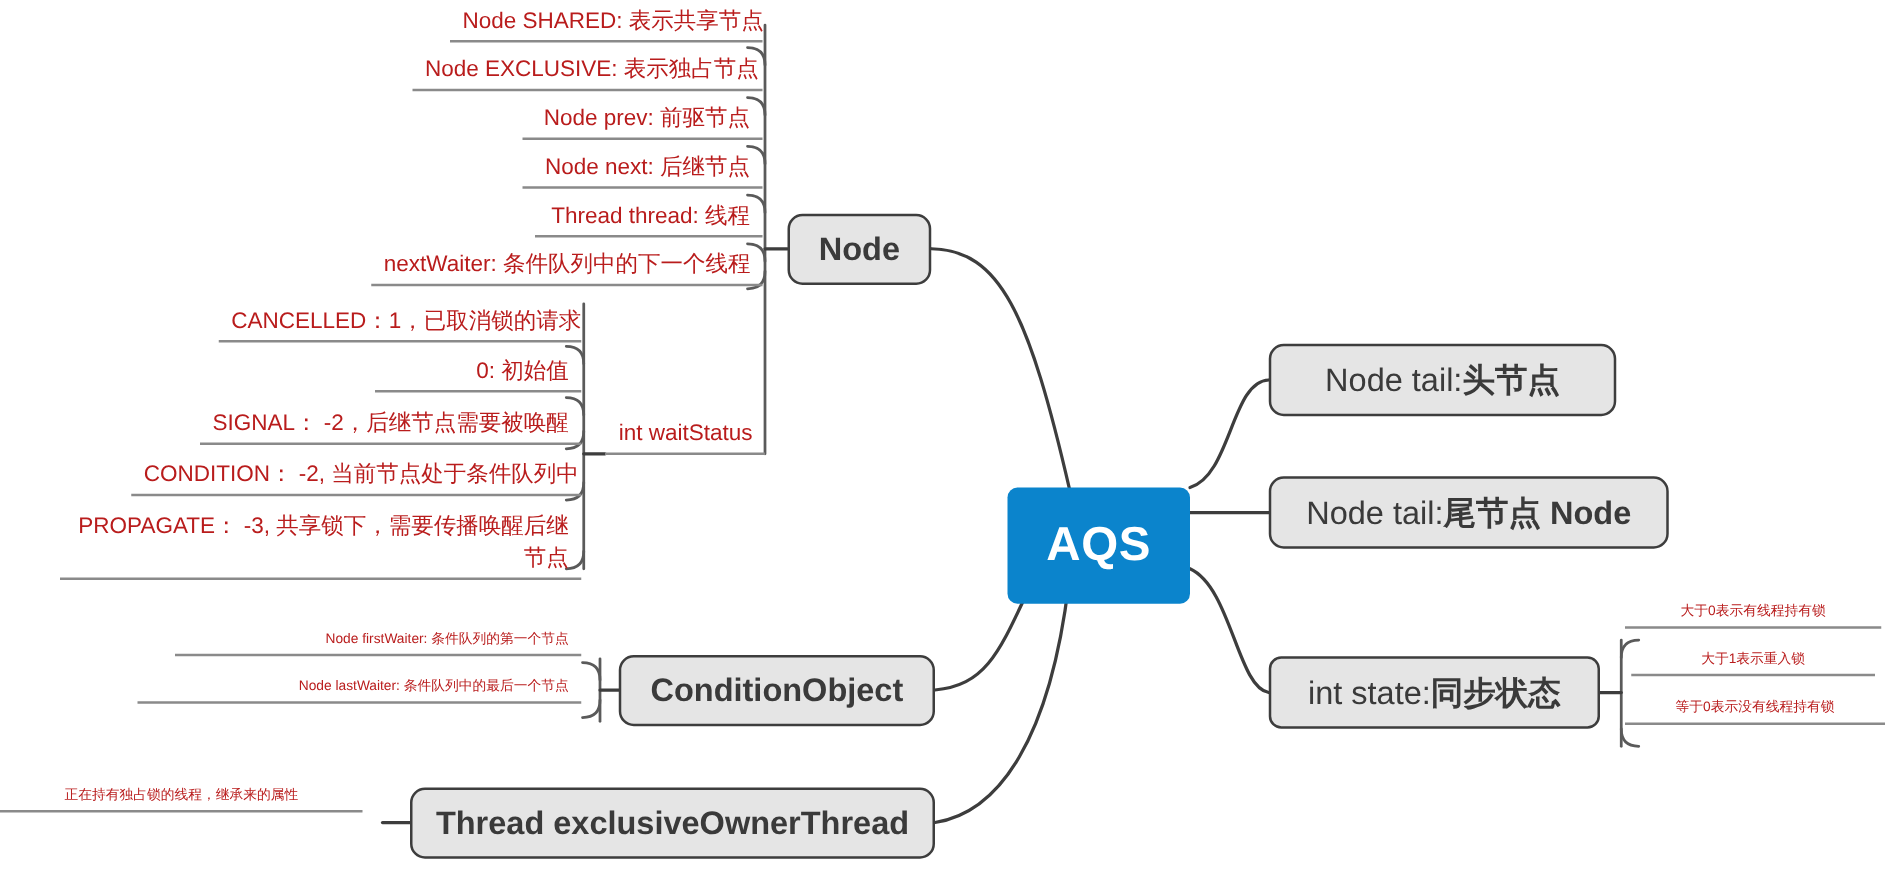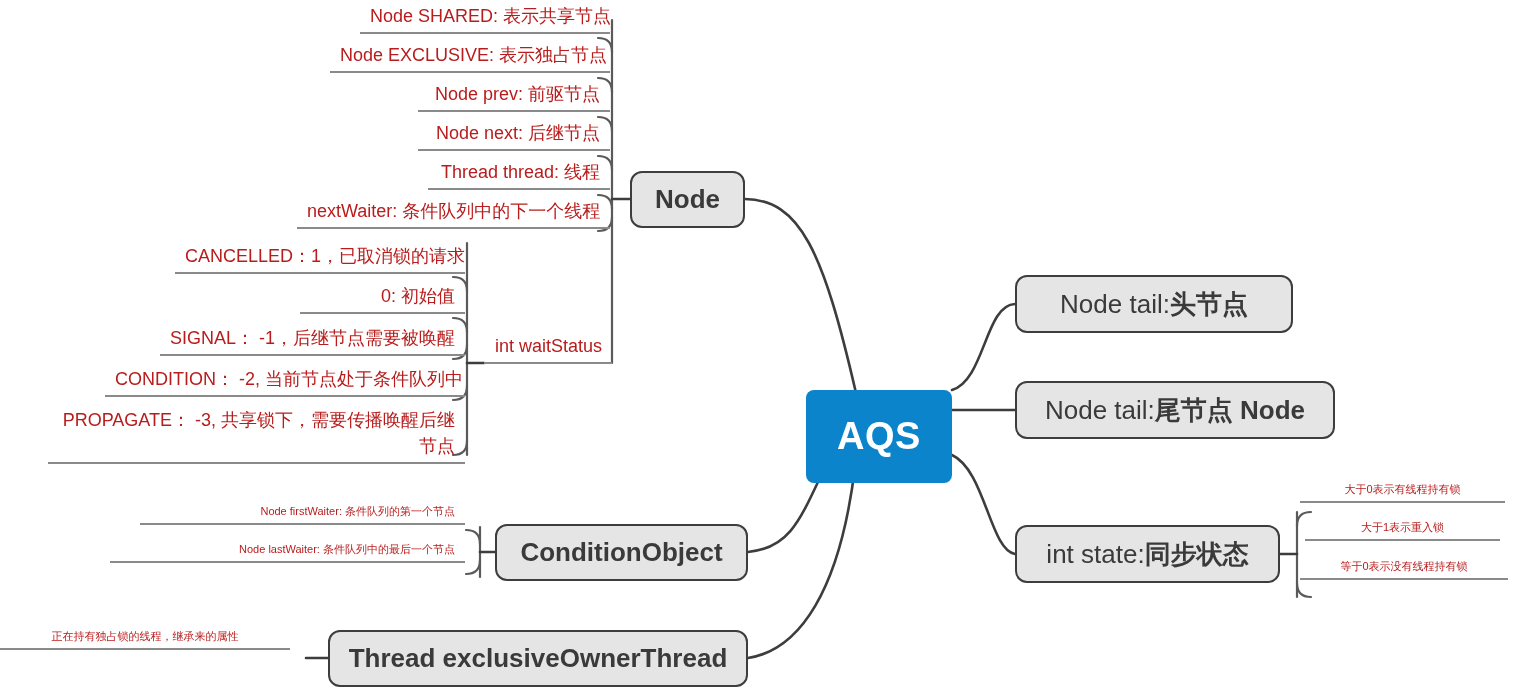--- a/index.html
+++ b/index.html
@@ -159,37 +159,37 @@
   <div class="leaf ra" style="left:428px; top:158px; width:182px;">Thread thread: 线程</div>
 
   <div class="leaf ra" style="left:297px; top:197px; width:313px;">nextWaiter: 条件队列中的下一个线程</div>
 
   <div class="leaf la" style="left:484px; top:332px; width:128px;">int waitStatus</div>
 
   <div class="leaf ra" style="left:175px; top:242px; width:290px;">CANCELLED：1，已取消锁的请求</div>
 
   <div class="leaf ra" style="left:300px; top:282px; width:165px;">0: 初始值</div>
 
-  <div class="leaf ra" style="left:160px; top:324px; width:305px;">SIGNAL： -1，后继节点需要被唤醒</div>
+  <div class="leaf ra" style="left:160px; top:324px; width:305px;">SIGNAL： -2，后继节点需要被唤醒</div>
 
   <div class="leaf ra" style="left:105px; top:365px; width:360px;">CONDITION： -2, 当前节点处于条件队列中</div>
 
   <div class="leaf la wrap" style="left:48px; top:406px; width:417px;">PROPAGATE： -3, 共享锁下，需要传播唤醒后继节点</div>
 
   <div class="box1" style="left:1015px; top:275px; width:278px; height:58px;">
     <span class="lt">Node tail: </span>
       <span>头节点</span>
   </div>
 
   <div class="box1" style="left:1015px; top:381px; width:320px; height:58px;">
     <span class="lt">Node tail: </span>
       <span>尾节点 Node</span>
   </div>
 
-  <div class="box1" style="left:1015px; top:525px; width:265px; height:58px;">
+  <div class="box1" style="left:1015px; top:525px; width:265px; height:58px;border-radius:10px;">
     <span class="lt">int state: </span>
       <span>同步状态</span>
   </div>
 
   <div class="leaf ca sm" style="left:1300px; top:481px; width:205px;">大于0表示有线程持有锁</div>
 
   <div class="leaf ca sm" style="left:1305px; top:519px; width:195px;">大于1表示重入锁</div>
 
   <div class="leaf ca sm" style="left:1300px; top:558px; width:208px;">等于0表示没有线程持有锁</div>
 

